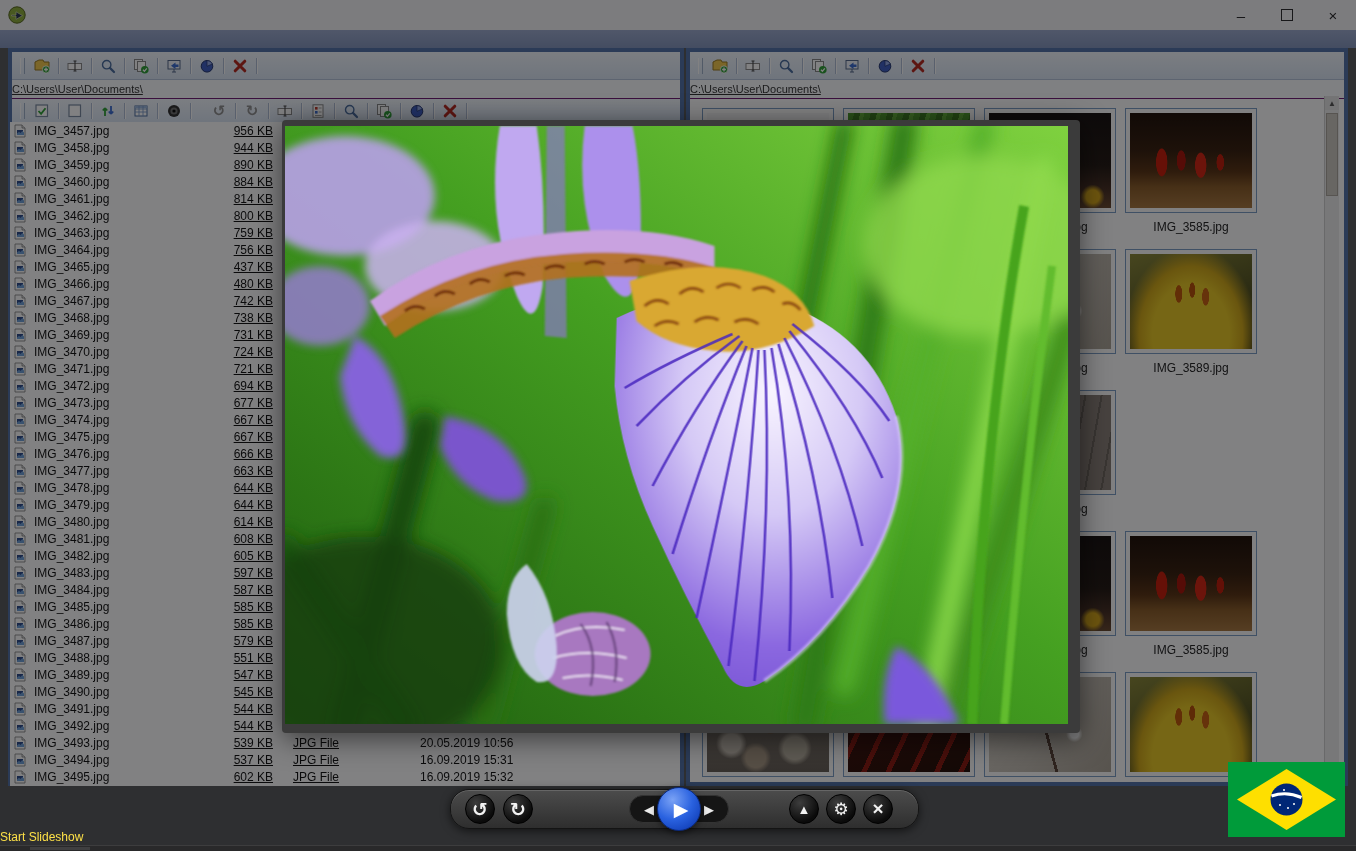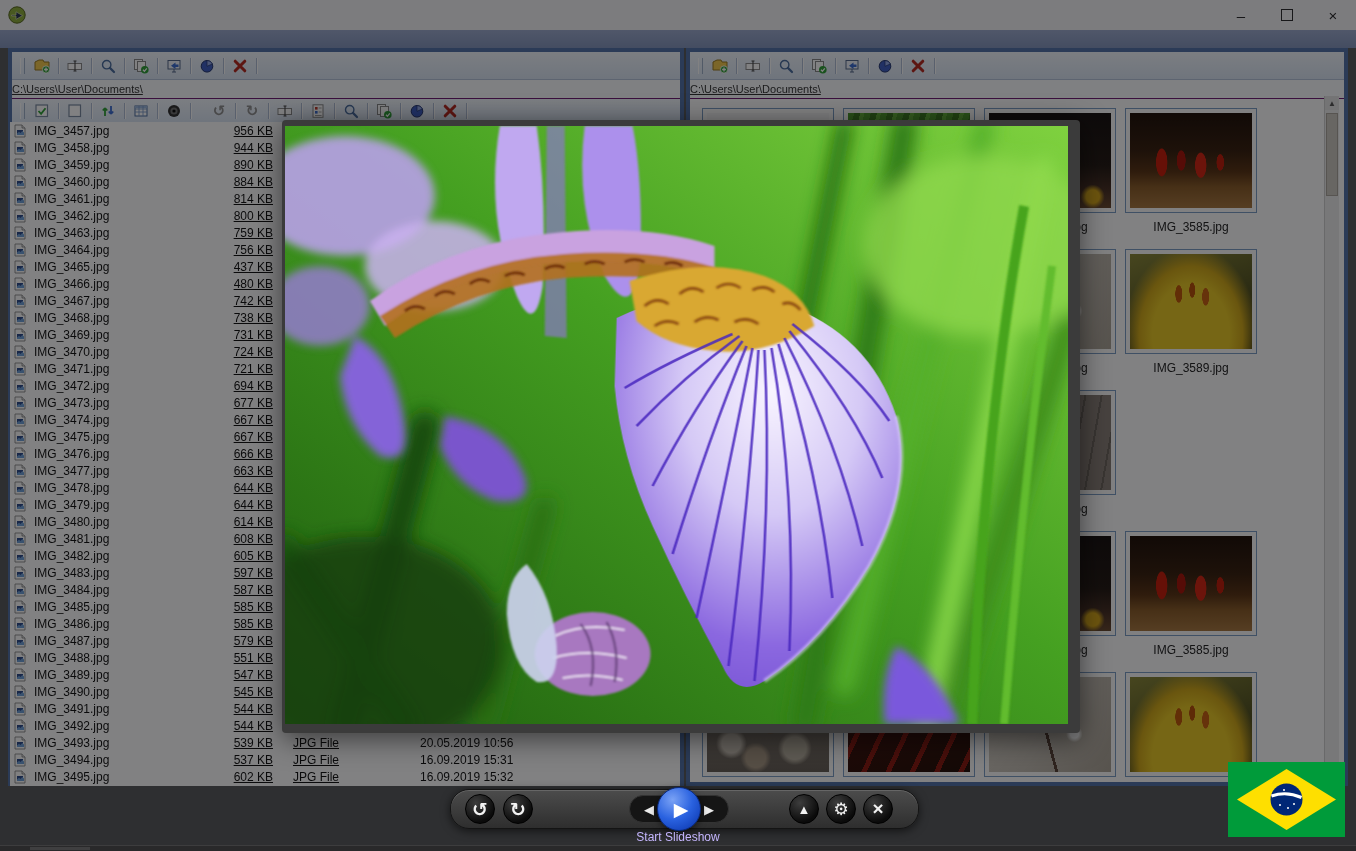--- a/index.html
+++ b/index.html
@@ -127,22 +127,22 @@
   .pos-gear{left:375px;font-size:17px;}
   .pos-close{left:412px;font-size:19px;font-weight:bold;}
   .pnpill{position:absolute;left:178px;top:5px;width:100px;height:28px;border-radius:14px;
     background:#151515;border:1px solid #333;display:flex;justify-content:space-between;
     align-items:center;padding:0 10px;box-sizing:border-box;}
   .pn{color:#ececec;font-size:13px;width:18px;text-align:center;}
   .playbtn{position:absolute;left:206px;top:-3px;width:44px;height:44px;border-radius:50%;
     background:radial-gradient(circle at 35% 28%,#7aa2f5,#2a62e0 48%,#0f3cb4 88%);
     border:1px solid #0a2a80;color:#fff;display:flex;align-items:center;justify-content:center;
     font-size:19px;padding-left:4px;box-sizing:border-box;box-shadow:0 2px 7px rgba(0,0,0,.55);}
-  .sstip{position:absolute;left:0;top:830px;width:1356px;text-align:center;z-index:60;
-    font-size:12px;color:#c4b5fd;}
+  .sstip{position:absolute;left:0;top:830px;width:1356px;text-align:left;z-index:60;
+    font-size:12px;color:#fde047;}
 
   
   .flag{position:absolute;left:1228px;top:762px;width:117px;height:75px;z-index:70;}
 </style>
 </head>
 <body>
 
 <div class="screen">
 
   <div class="titlebar">

